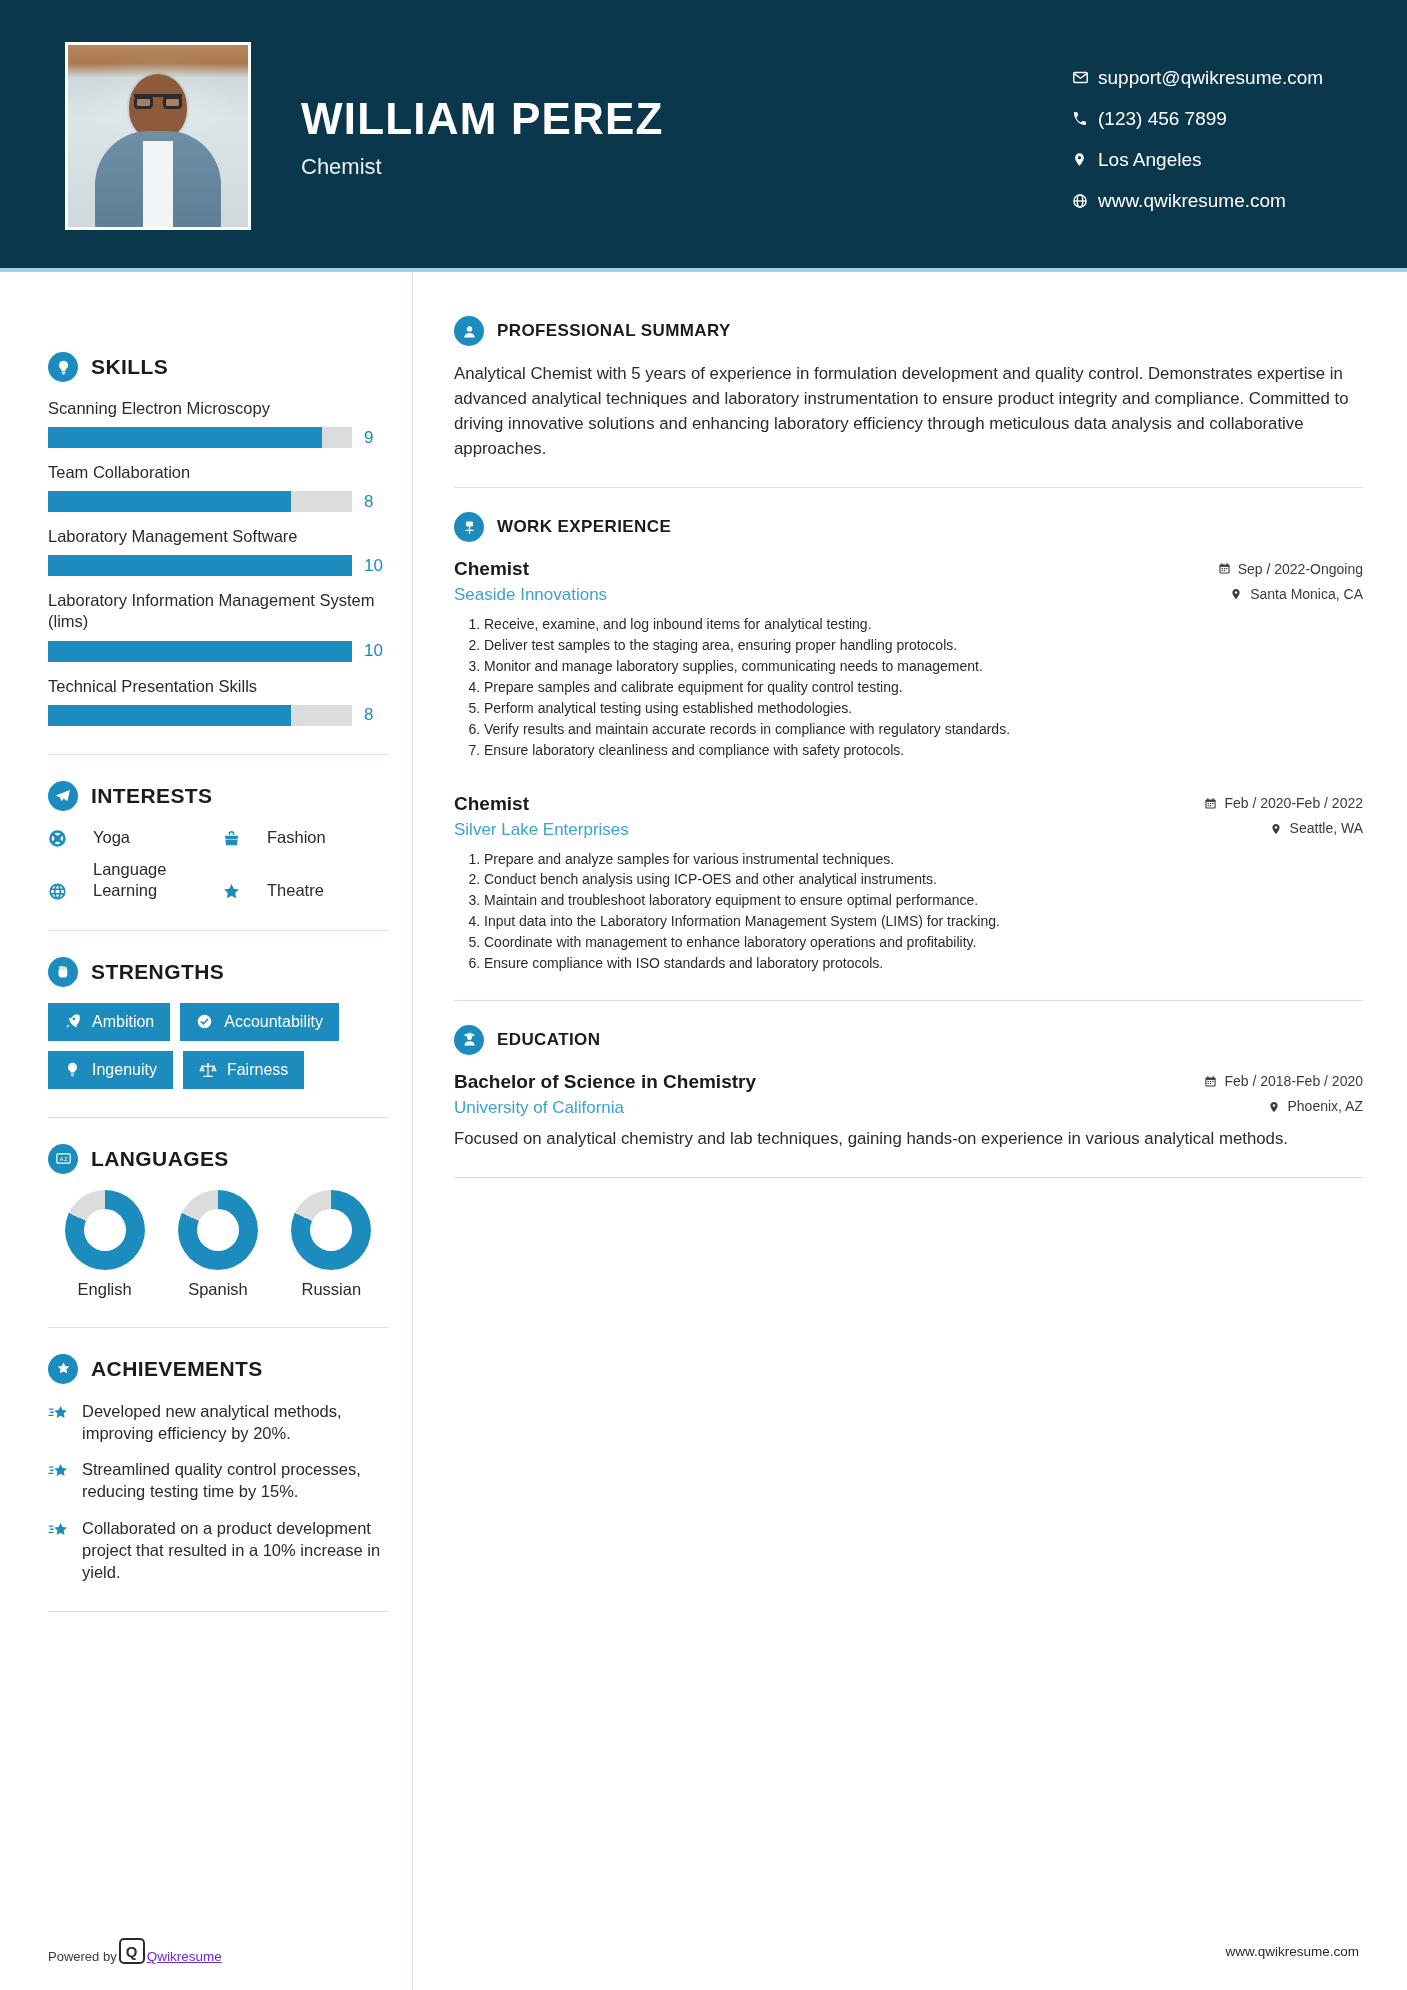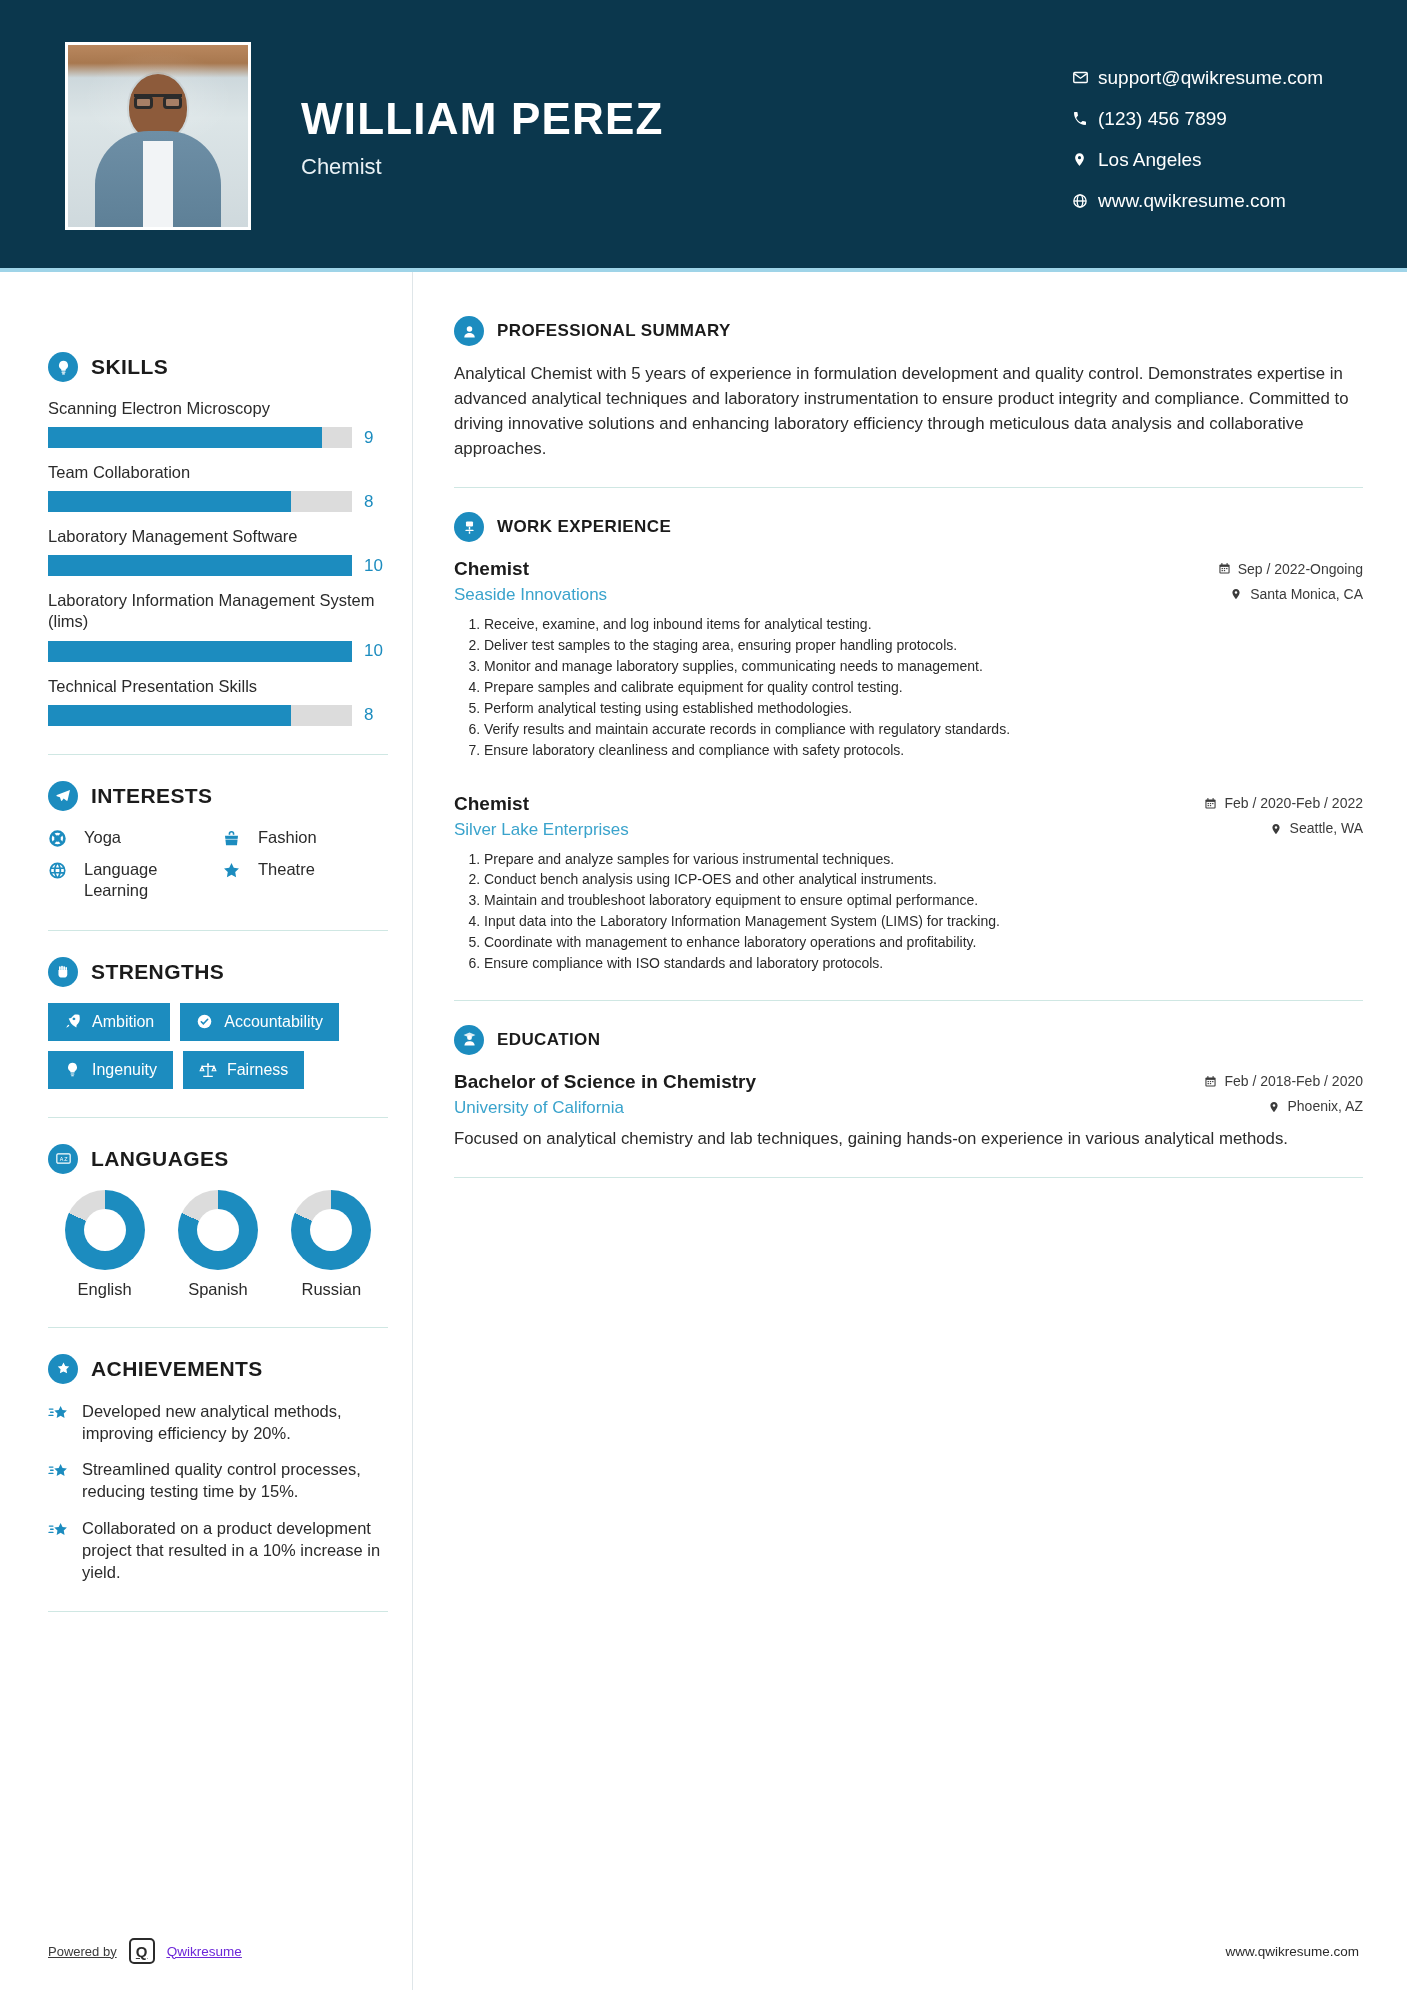--- a/index.html
+++ b/index.html
@@ -222,22 +222,22 @@
   }
 
   
   .interests-grid {
     display: grid;
     grid-template-columns: 1fr 1fr;
     gap: 10px 8px;
   }
   .interest {
     display: flex;
-    align-items: flex-start;
-    gap: 16px;
+    align-items: flex-end;
+    gap: 25px;
     font-size: 16.5px;
     color: #2b2b2b;
     line-height: 1.3;
   }
   .interest .ii {
     flex: 0 0 20px;
     width: 20px; height: 20px;
     color: #1c8cbf;
     margin-top: 2px;
   }
@@ -379,25 +379,24 @@
     position: absolute;
     left: 0; right: 0; bottom: 26px;
     display: flex;
     justify-content: space-between;
     align-items: center;
     padding: 0 48px;
     pointer-events: none;
   }
   .powered {
     display: flex;
-    align-items: center;
-    gap: 12px;
+    align-items: flex-end;
+    gap: 2px;
     font-size: 13px;
     color: #3b3b3b;
-    text-decoration: underline;
   }
   .powered-logo {
     width: 26px; height: 26px;
     border-radius: 5px;
     background: #ffffff;
     border: 2px solid #2b2b2b;
     display: flex;
     align-items: center;
     justify-content: center;
     font-size: 15px;

